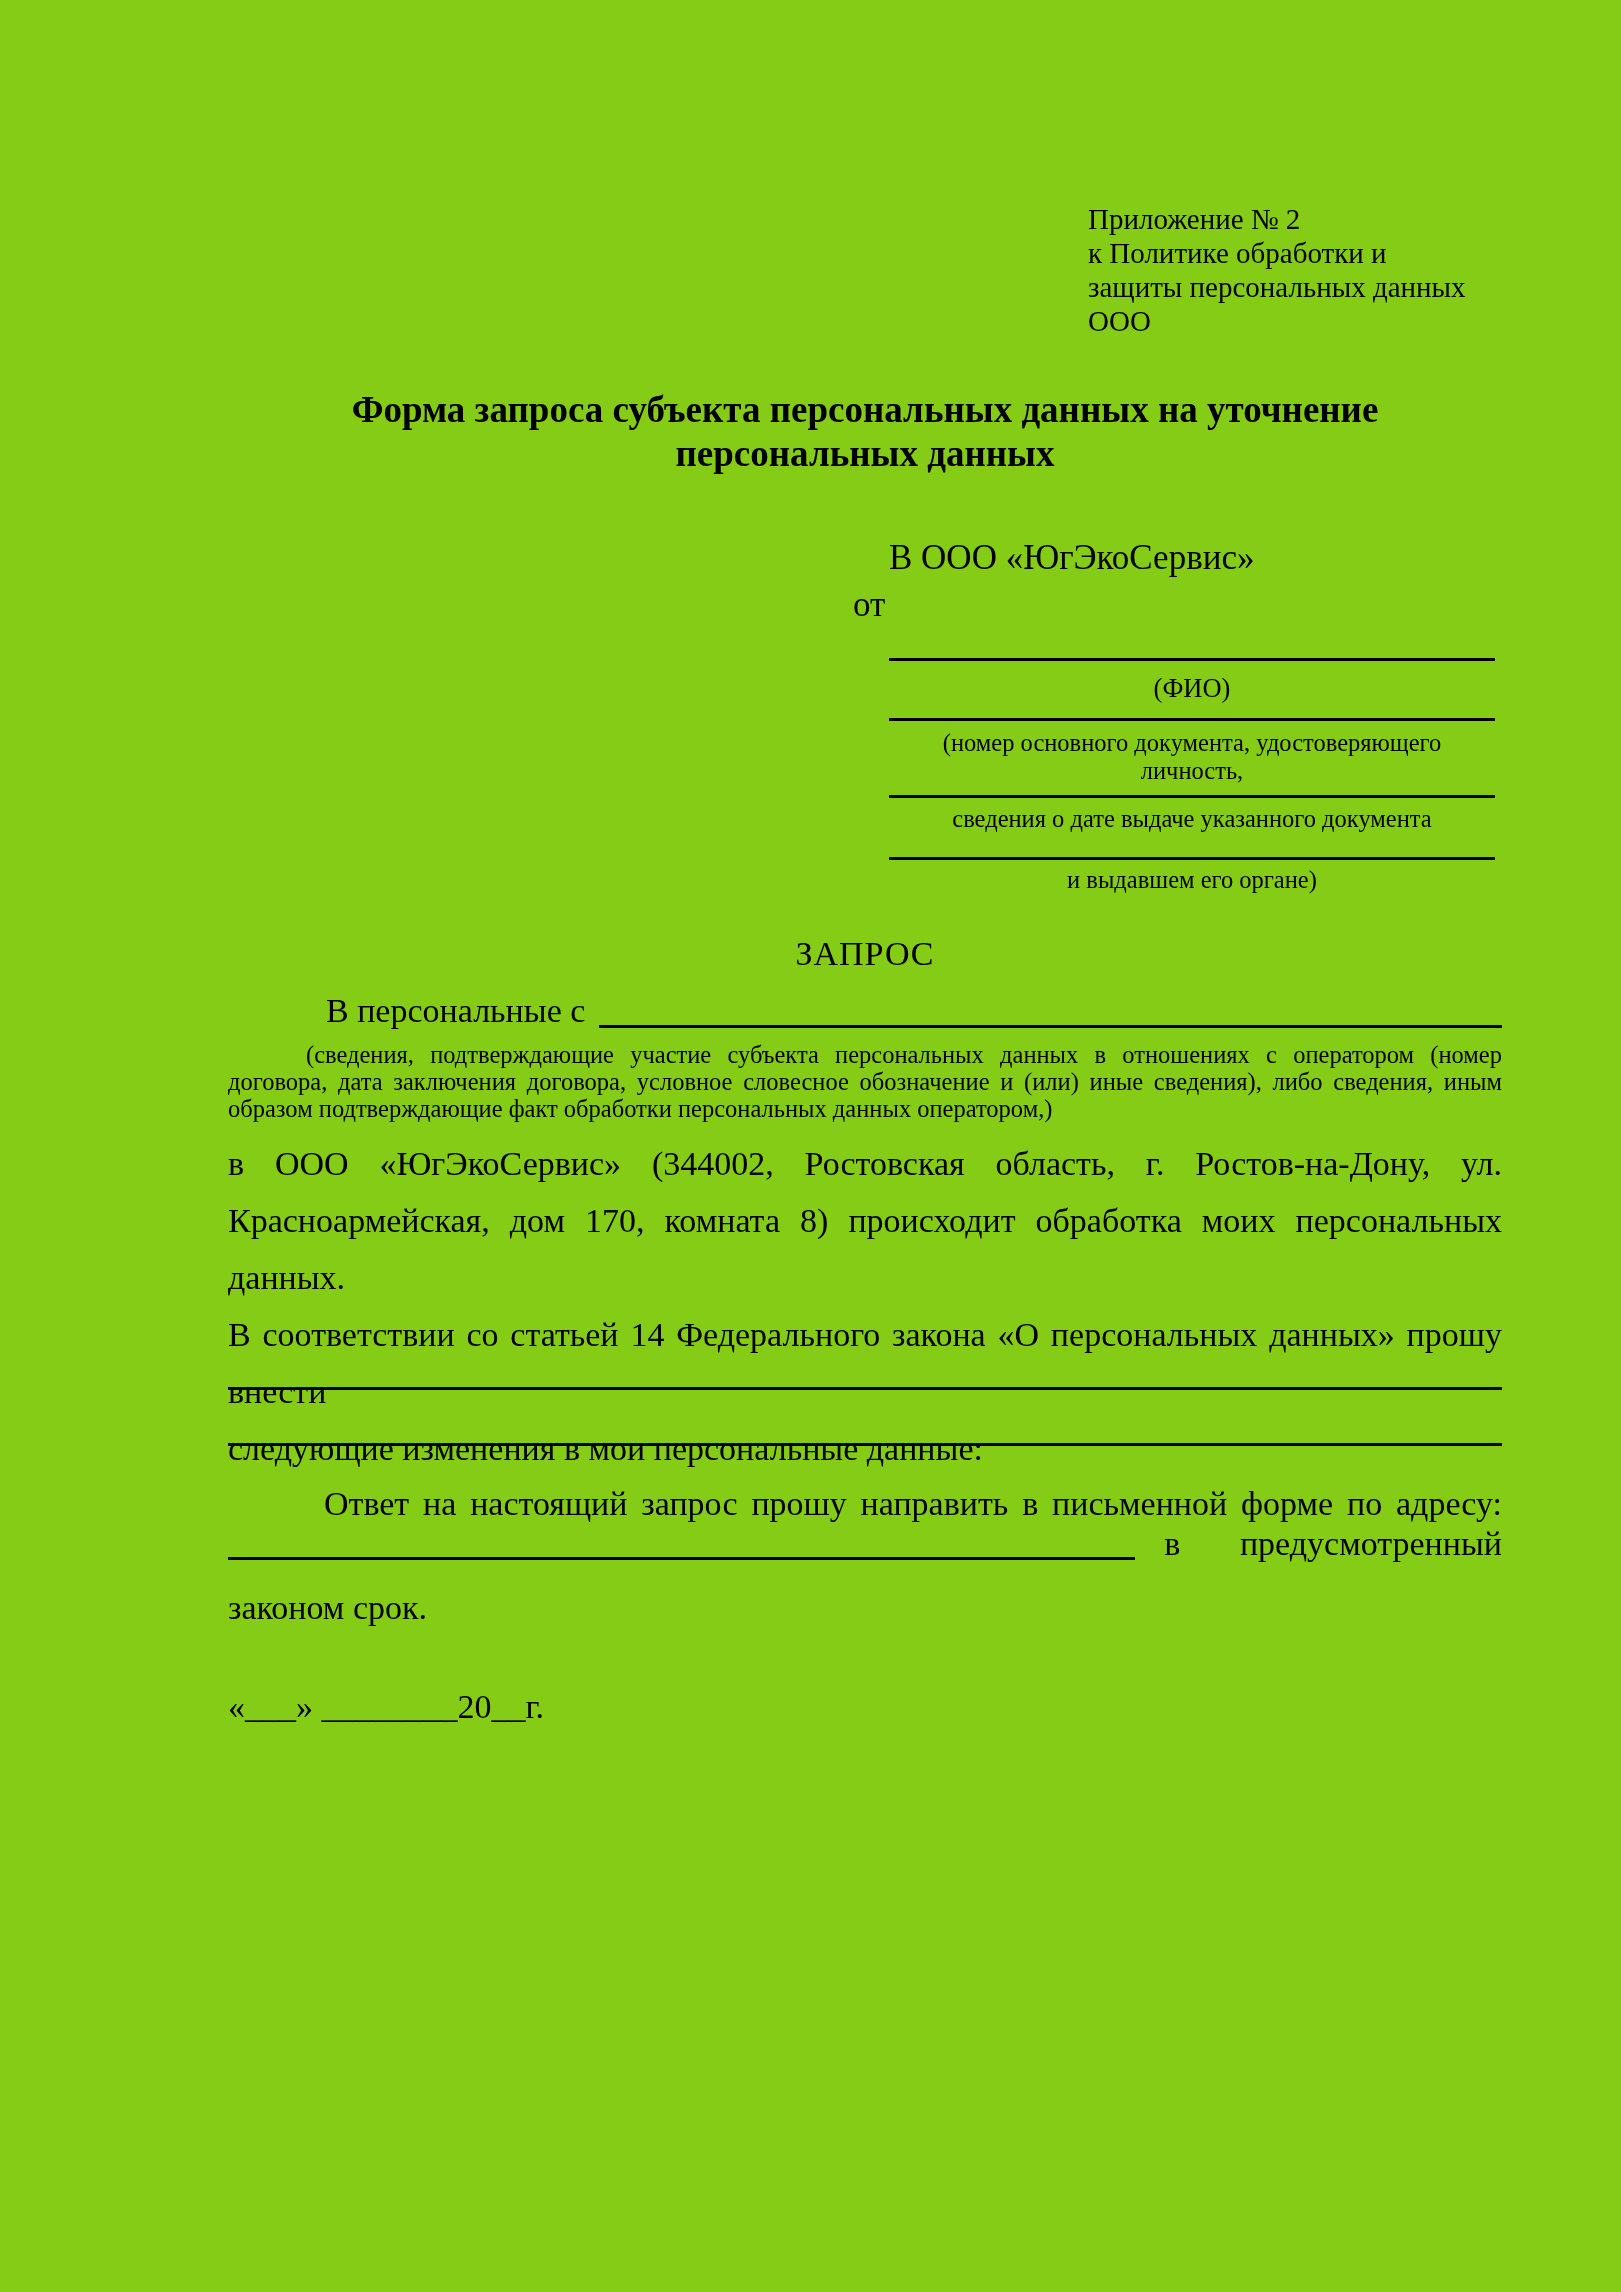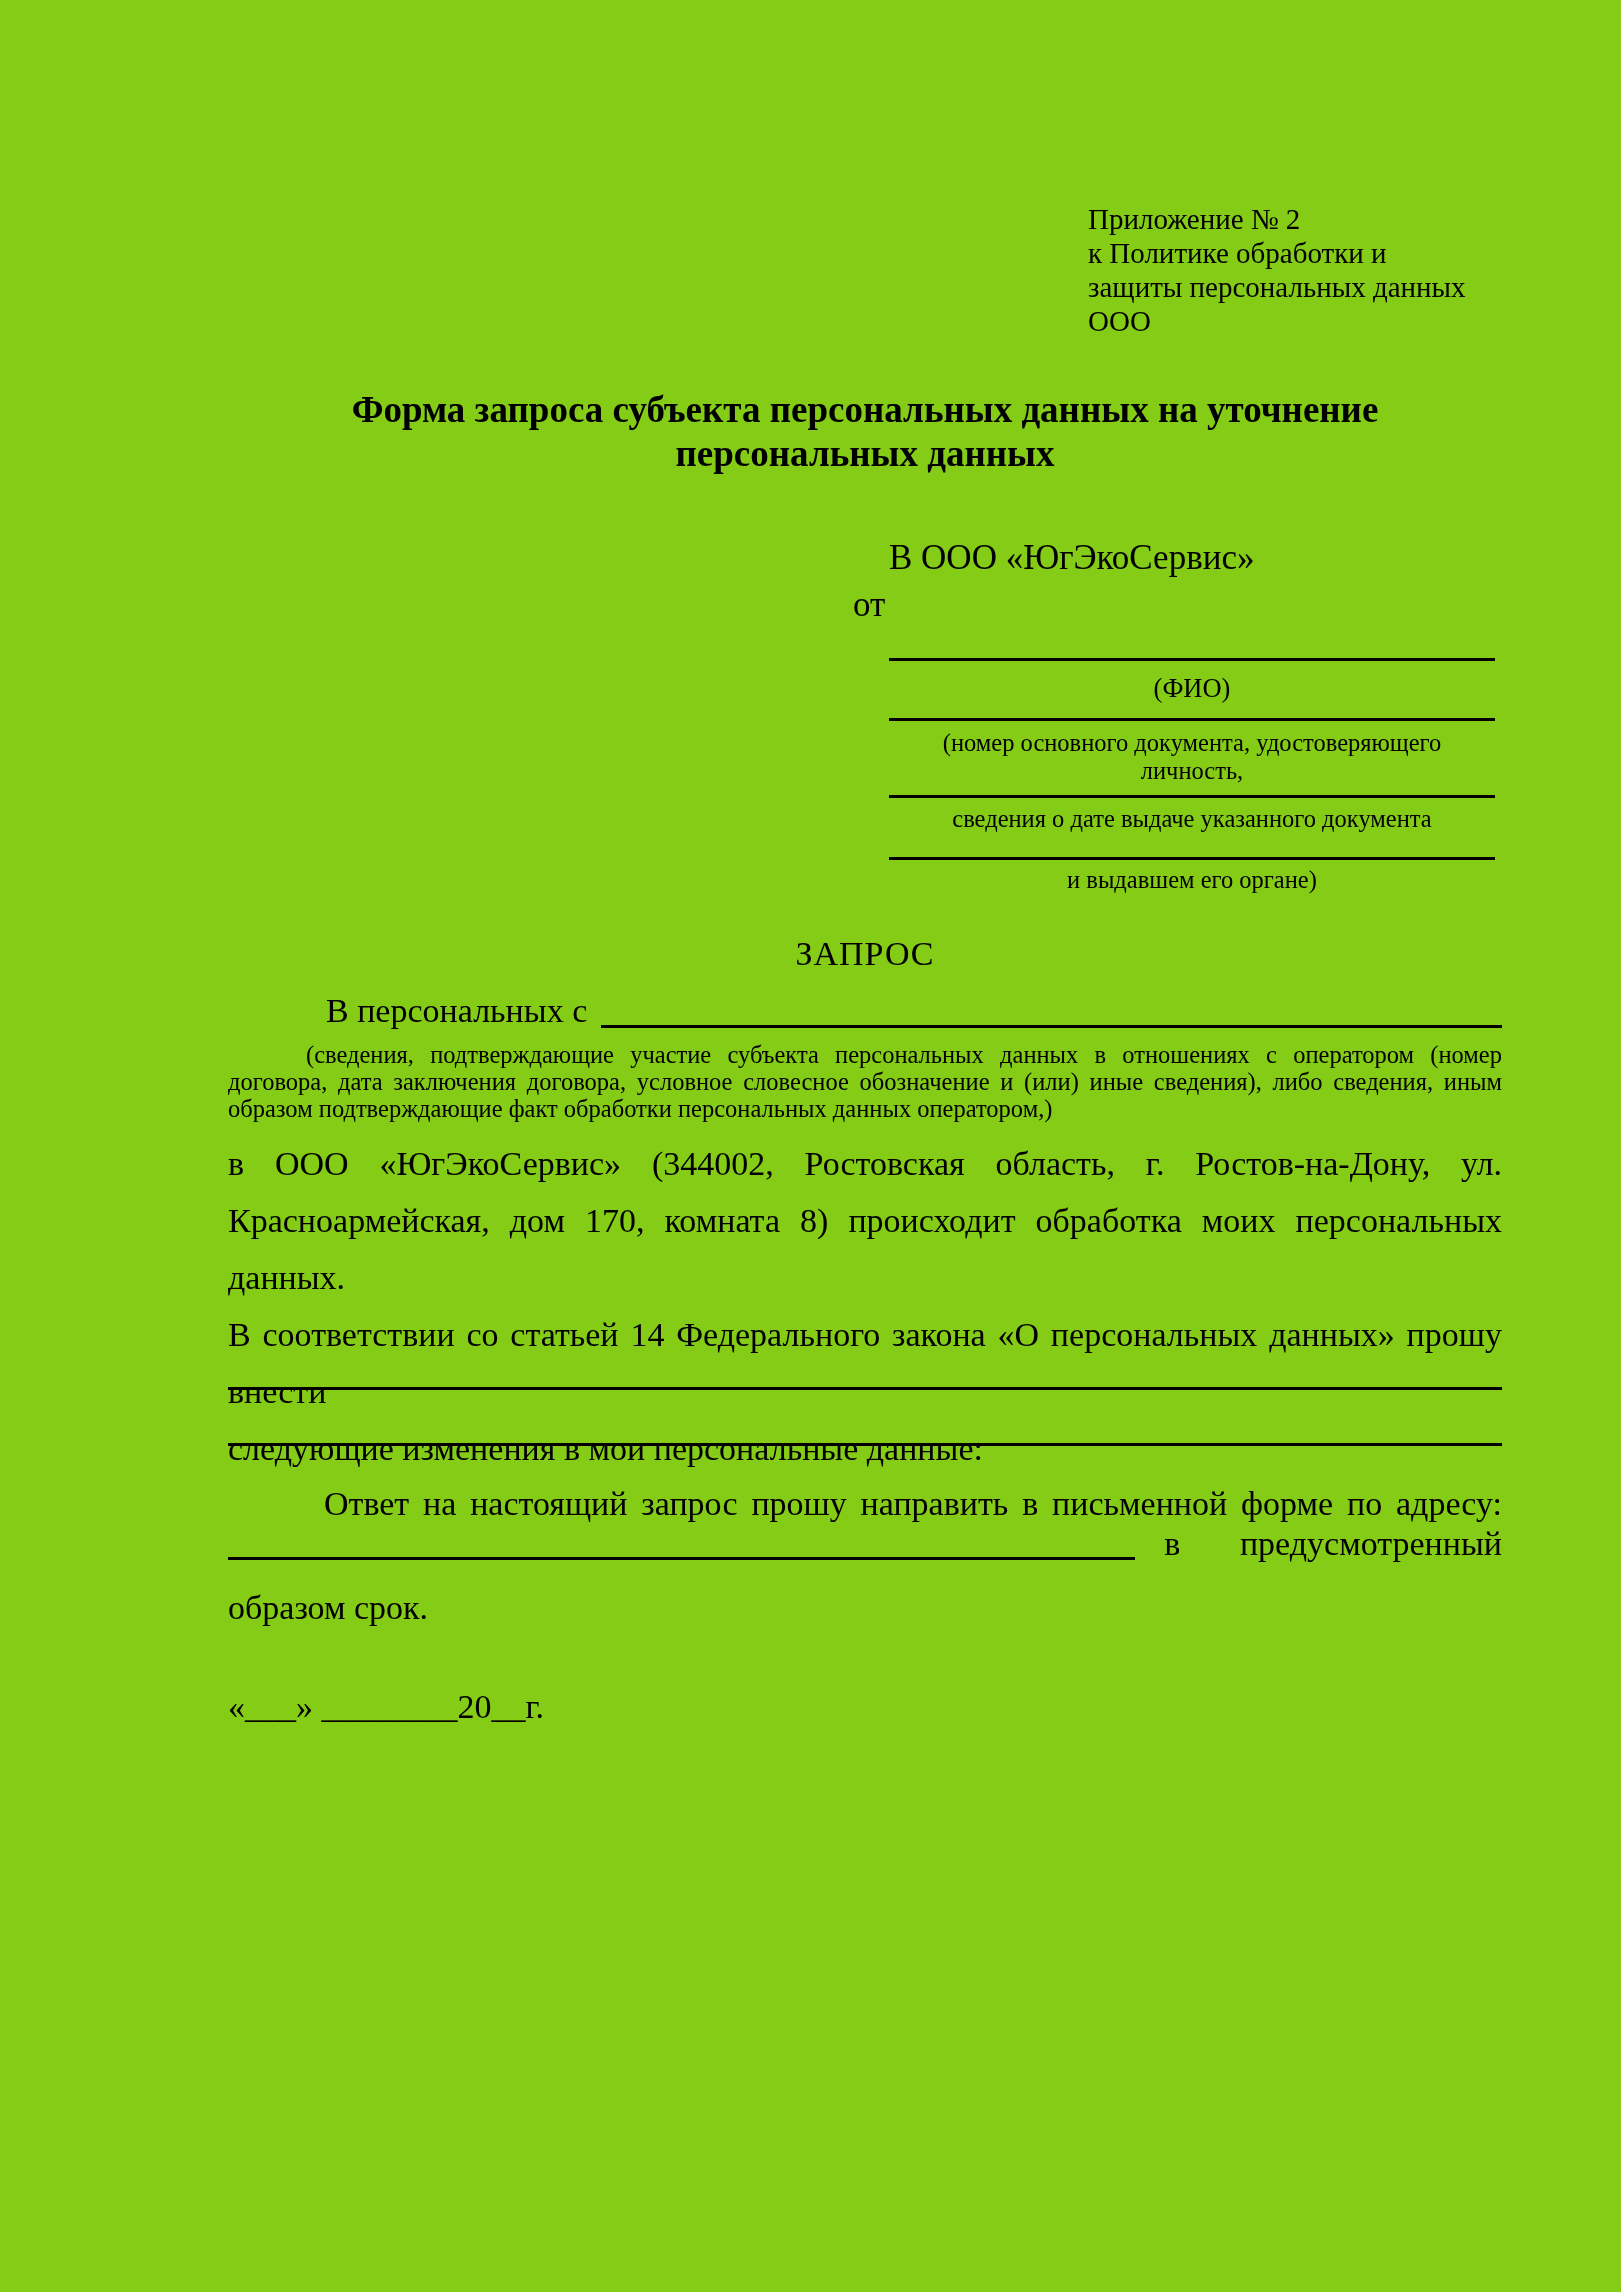--- a/index.html
+++ b/index.html
@@ -75,41 +75,41 @@
 
   <div class="abs fill-line fl3"></div>
   <div class="abs addr-cap cap3">сведения о дате выдаче указанного документа</div>
 
   <div class="abs fill-line fl4"></div>
   <div class="abs addr-cap cap4">и выдавшем его органе)</div>
 
   <div class="abs zapros">ЗАПРОС</div>
 
   <div class="abs intro-row">
-    <span class="prefix">В персональных с</span>
+    <span class="prefix">В персональные с</span>
     <span class="fill"></span>
   </div>
 
   <div class="abs small-caption">(сведения, подтверждающие участие субъекта персональных данных в отношениях с оператором (номер договора, дата заключения договора, условное словесное обозначение и (или) иные сведения), либо сведения, иным образом подтверждающие факт обработки персональных данных оператором,)</div>
 
   <div class="abs main-para">
     <div class="jline">в ООО «ЮгЭкоСервис» (344002, Ростовская область, г. Ростов-на-Дону, ул.</div>
     <div class="jline">Красноармейская, дом 170, комната 8) происходит обработка моих персональных данных.</div>
     <div class="jline">В соответствии со статьей 14 Федерального закона «О персональных данных» прошу внести</div>
     <div>следующие изменения в мои персональные данные:</div>
   </div>
 
   <div class="abs blank-line b1"></div>
   <div class="abs blank-line b2"></div>
 
   <div class="abs reply-l1 jline">Ответ на настоящий запрос прошу направить в письменной форме по адресу:</div>
   <div class="abs reply-l2">
     <span class="fill"></span>
     <span class="suffix">в предусмотренный</span>
   </div>
-  <div class="abs reply-l3">образом срок.</div>
+  <div class="abs reply-l3">законом срок.</div>
 
   <div class="abs footer-row">
     <span class="date-blank">«___» ________20__г.</span>
   </div>
 
 </div>
 
 
 </body></html>

